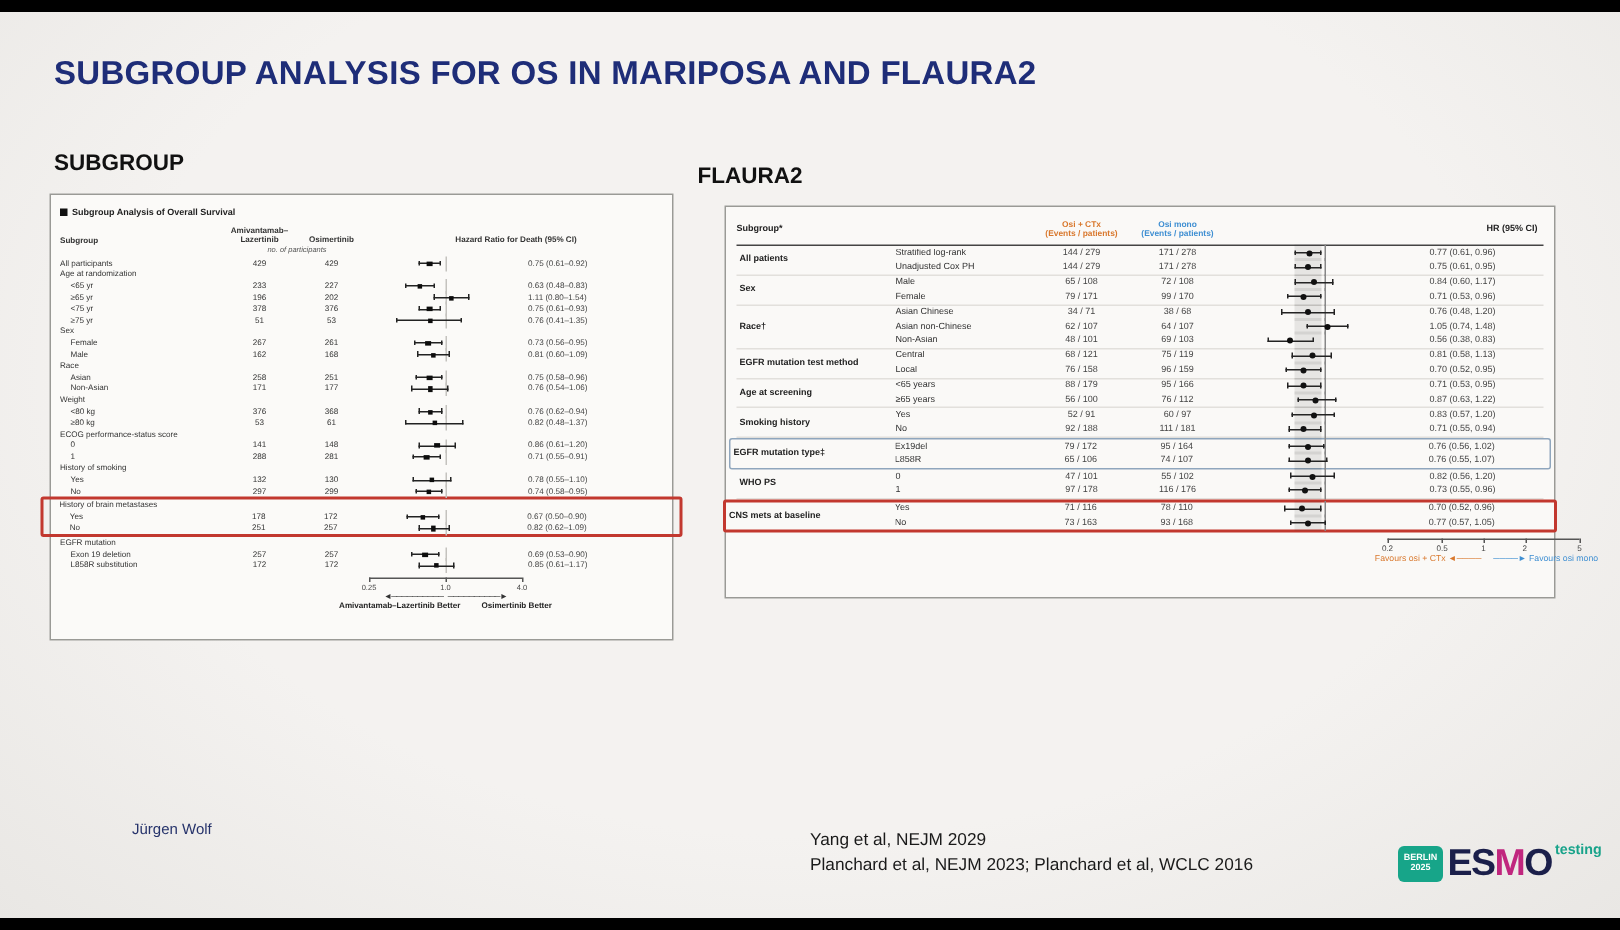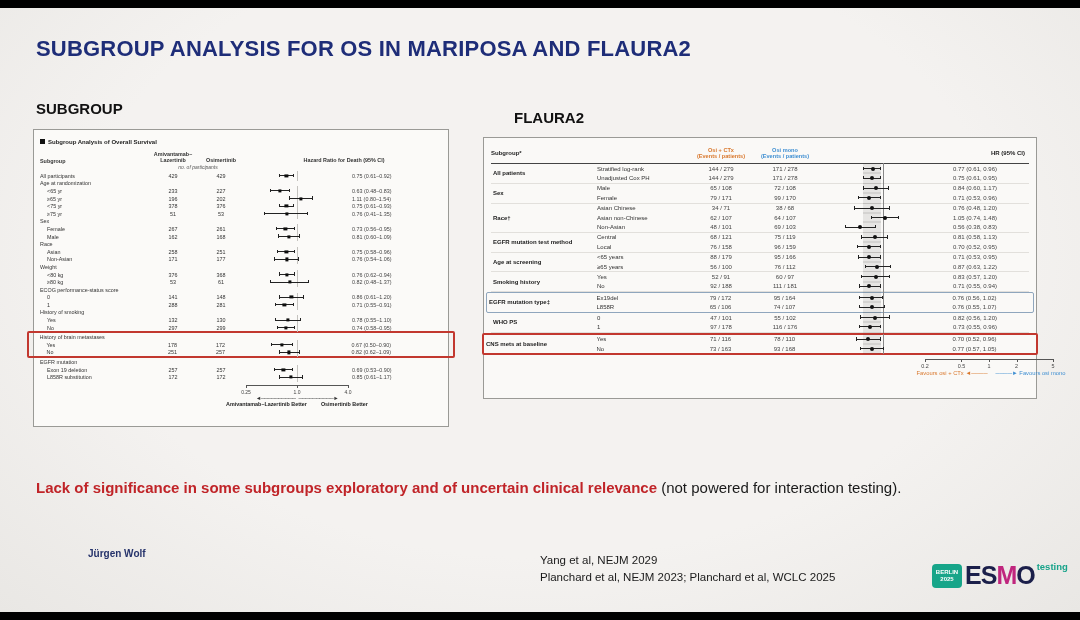--- a/index.html
+++ b/index.html
@@ -5,21 +5,21 @@
   html,body{margin:0;padding:0;background:#000;}
   #screen{position:relative;width:1080px;height:620px;background:#000;overflow:hidden;
           font-family:"Liberation Sans",sans-serif;}
   #slide{position:absolute;left:0;top:8px;width:1080px;height:604px;
          background:radial-gradient(ellipse at 50% 40%, #f4f2f0 60%, #e9e7e4 100%);}
   
   .page-title{position:absolute;left:36px;top:28px;font-size:22px;font-weight:bold;
               color:#1e2d78;letter-spacing:0.2px;}
   .trial-heading{position:absolute;font-size:15px;font-weight:bold;color:#111;}
   #mariposa-heading{left:36px;top:92px;}
-  #flaura-heading{left:514px;top:101px;}
+  #flaura-heading{left:465px;top:101px;}
 
   
   .panel{position:absolute;background:#fbfaf8;border:1px solid #9a9a96;box-sizing:border-box;}
   #m-panel{left:33px;top:121px;width:416px;height:298px;padding:6px 6px 4px 6px;overflow:visible;}
   #f-panel{left:483px;top:129px;width:554px;height:262px;padding:5px 7px 4px 7px;overflow:visible;}
 
   
   #m-panel{font-size:5.4px;color:#333;}
   .m-figtitle{font-weight:bold;font-size:6px;color:#222;height:11px;display:flex;align-items:center;gap:3px;}
   .m-figtitle .sq{width:5px;height:5px;background:#111;display:inline-block;}
@@ -77,21 +77,21 @@
   .f-favours .left{color:#d9782d;}
   .f-favours .right{color:#3f8fd2;}
 
   
   .note{position:absolute;left:36px;font-size:15px;font-weight:bold;color:#c02428;}
   #note1{top:440px;}
   #note2{top:471px;}
   .note .black{color:#1a1a1a;font-weight:normal;}
 
   
-  .footer-author{position:absolute;left:88px;top:540px;font-size:10px;font-weight:bold;color:#26336b;}
+  .footer-author{position:absolute;left:88px;top:540px;font-size:10px;font-weight:normal;color:#26336b;}
   .footer-copy{position:absolute;left:88px;top:558px;font-size:8.5px;color:#3c4a77;}
   .cite{position:absolute;left:540px;font-size:11.5px;color:#1a1a1a;}
   #cite1{top:546px;}
   #cite2{top:563px;}
   .logo{position:absolute;left:932px;top:550px;display:flex;align-items:flex-start;}
   .logo-badge{width:30px;height:24px;background:#17a589;border-radius:4px;color:#fff;
               font-size:6px;font-weight:bold;display:flex;flex-direction:column;align-items:center;
               justify-content:center;line-height:1.2;margin-top:6px;}
   .logo-esmo{font-size:25px;font-weight:bold;color:#1b1f4a;letter-spacing:-1px;margin-left:3px;line-height:1;margin-top:5px;}
   .logo-esmo .m{color:#c0267e;}
@@ -617,27 +617,24 @@
           <div class="tlab" style="left: 71.5338%;">2</div>
           <div class="tick" style="left: 100%;"></div>
           <div class="tlab" style="left: 100%;">5</div>
         </div>
       <div class="f-favours">
         <span class="left"><span>Favours osi + CTx</span> ◄────</span>
         <span class="right">────► <span>Favours osi mono</span></span>
       </div>
     </div>
 
-    <div id="note2" class="note">
-      <span>Lack of significance in some subgroups exploratory and of uncertain clinical relevance</span><span class="black"> (not powered for interaction testing).</span>
-    </div>
 
     <div class="footer-author">Jürgen Wolf</div>
     <div id="cite1" class="cite">Yang et al, NEJM 2029</div>
-    <div id="cite2" class="cite">Planchard et al, NEJM 2023; Planchard et al, WCLC 2025</div>
+    <div id="cite2" class="cite">Planchard et al, NEJM 2023; Planchard et al, WCLC 2016</div>
 
     <div class="logo">
       <div class="logo-badge">
         <span>BERLIN</span>
         <span>2025</span>
       </div>
       <div class="logo-esmo"><span>E</span><span>S</span><span class="m">M</span><span>O</span></div>
       <div class="logo-congress">testing</div>
     </div>
 

